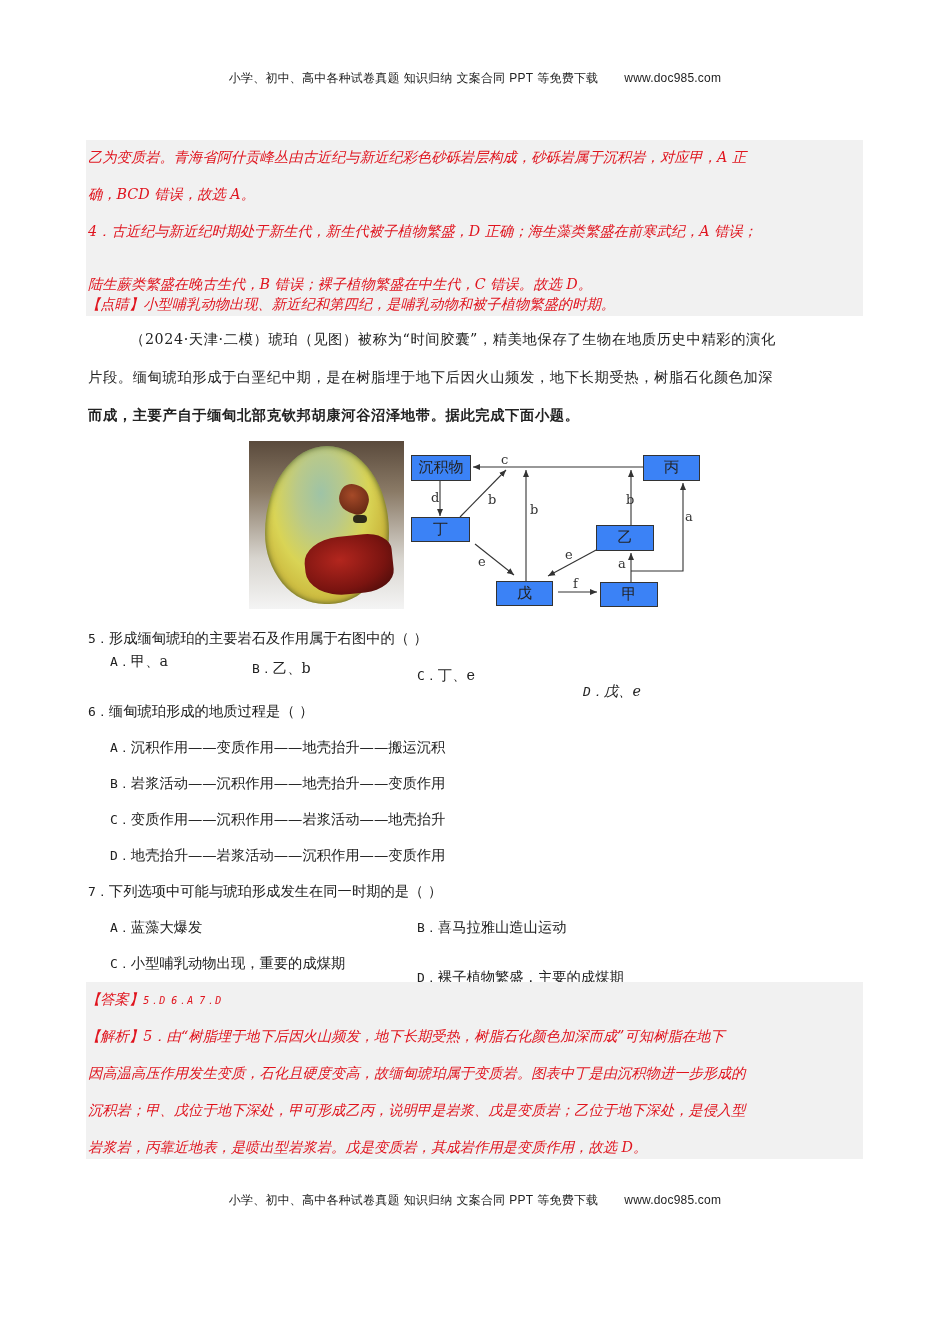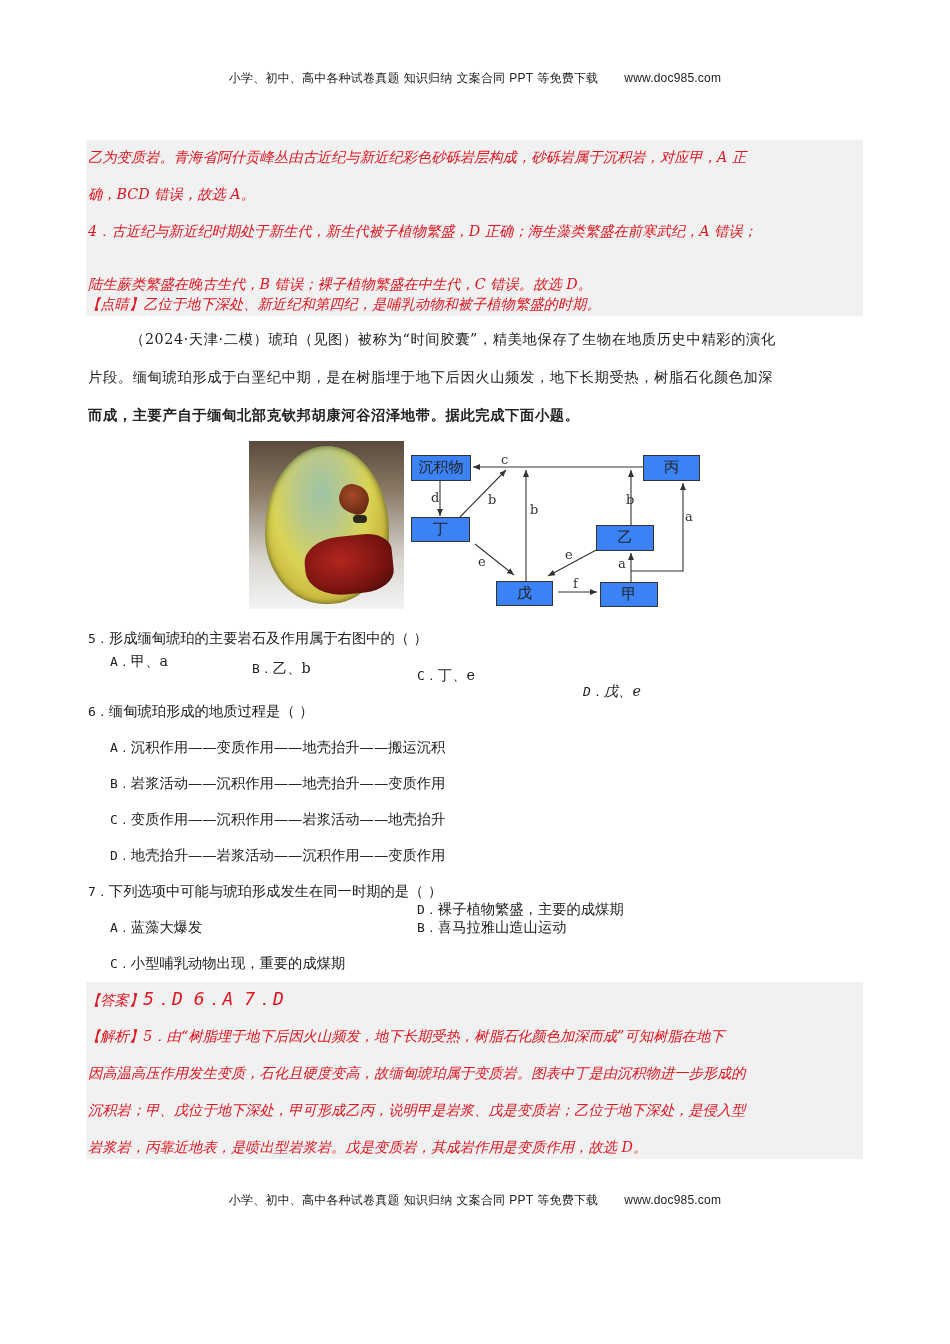--- a/index.html
+++ b/index.html
@@ -39,21 +39,21 @@
 
 <div class="hdr" style="top:70px;">
   <span>小学、初中、高中各种试卷真题  知识归纳  文案合同 </span><span class="ppt">PPT</span><span> 等免费下载</span><span class="url">www.doc985.com</span>
 </div>
 
 <div class="shade" style="top:140px; height:176px;"></div>
 <div class="line red" style="top:147px;">乙为变质岩。青海省阿什贡峰丛由古近纪与新近纪彩色砂砾岩层构成，砂砾岩属于沉积岩，对应甲，A 正</div>
 <div class="line red" style="top:184px;">确，BCD 错误，故选 A。</div>
 <div class="line red" style="top:221px;">4．古近纪与新近纪时期处于新生代，新生代被子植物繁盛，D 正确；海生藻类繁盛在前寒武纪，A 错误；</div>
 <div class="line red" style="top:268px;margin-top:6px;">陆生蕨类繁盛在晚古生代，B 错误；裸子植物繁盛在中生代，C 错误。故选 D。</div>
-<div class="line red" style="top:294px; left:86px;">【点睛】乙位于地下深处、新近纪和第四纪，是哺乳动物和被子植物繁盛的时期。</div>
+<div class="line red" style="top:294px; left:86px;">【点睛】小型哺乳动物出现、新近纪和第四纪，是哺乳动物和被子植物繁盛的时期。</div>
 
 <div class="intro" style="top:329px; left:130px;">（2024·天津·二模）琥珀（见图）被称为“时间胶囊”，精美地保存了生物在地质历史中精彩的演化</div>
 <div class="intro" style="top:367px;">片段。缅甸琥珀形成于白垩纪中期，是在树脂埋于地下后因火山频发，地下长期受热，树脂石化颜色加深</div>
 <div class="intro" style="top:405px;font-weight:bold;">而成，主要产自于缅甸北部克钦邦胡康河谷沼泽地带。据此完成下面小题。</div>
 
 <div class="amber">
   <div class="egg"></div>
   <div class="leaf2"></div>
   <div class="bug"></div>
   <div class="leaf1"></div>
@@ -124,25 +124,25 @@
 <div class="opt" style="left:110px; top:773px;"><span class="k">B．</span><span>岩浆活动——沉积作用——地壳抬升——变质作用</span></div>
 <div class="opt" style="left:110px; top:809px;"><span class="k">C．</span><span>变质作用——沉积作用——岩浆活动——地壳抬升</span></div>
 <div class="opt" style="left:110px; top:845px;"><span class="k">D．</span><span>地壳抬升——岩浆活动——沉积作用——变质作用</span></div>
 
 <div class="q" style="left:88px; top:881px;">
   <span class="k">7．</span><span>下列选项中可能与琥珀形成发生在同一时期的是（    ）</span>
 </div>
 <div class="opt" style="left:110px; top:917px;"><span class="k">A．</span><span>蓝藻大爆发</span></div>
 <div class="opt" style="left:417px; top:917px;"><span class="k">B．</span><span>喜马拉雅山造山运动</span></div>
 <div class="opt" style="left:110px; top:953px;"><span class="k">C．</span><span>小型哺乳动物出现，重要的成煤期</span></div>
-<div class="opt" style="left:417px; top:899px;"><span class="k">D．</span><span>裸子植物繁盛，主要的成煤期</span></div>
+<div class="opt" style="left:417px; top:967px;"><span class="k">D．</span><span>裸子植物繁盛，主要的成煤期</span></div>
 
 <div class="shade" style="top:982px; height:177px;"></div>
 <div class="line red" style="top:989px; left:86px;">
-  <span>【答案】</span><span class="k lat" style="font-family:'DejaVu Sans Mono',monospace; font-size:18px;">5．D    6．A    7．D</span>
+  <span>【答案】</span><span class="k lat" style="font-family:'DejaVu Sans Mono',monospace; font-size:10px;">5．D    6．A    7．D</span>
 </div>
 <div class="line red" style="top:1026px; left:86px;">
   <span>【解析】</span><span>5．由“树脂埋于地下后因火山频发，地下长期受热，树脂石化颜色加深而成”可知树脂在地下</span>
 </div>
 <div class="line red" style="top:1063px;">因高温高压作用发生变质，石化且硬度变高，故缅甸琥珀属于变质岩。图表中丁是由沉积物进一步形成的</div>
 <div class="line red" style="top:1100px;">沉积岩；甲、戊位于地下深处，甲可形成乙丙，说明甲是岩浆、戊是变质岩；乙位于地下深处，是侵入型</div>
 <div class="line red" style="top:1137px;">岩浆岩，丙靠近地表，是喷出型岩浆岩。戊是变质岩，其成岩作用是变质作用，故选 D。</div>
 
 <div class="hdr" style="top:1192px;">
   <span>小学、初中、高中各种试卷真题  知识归纳  文案合同 </span><span class="ppt">PPT</span><span> 等免费下载</span><span class="url">www.doc985.com</span>

